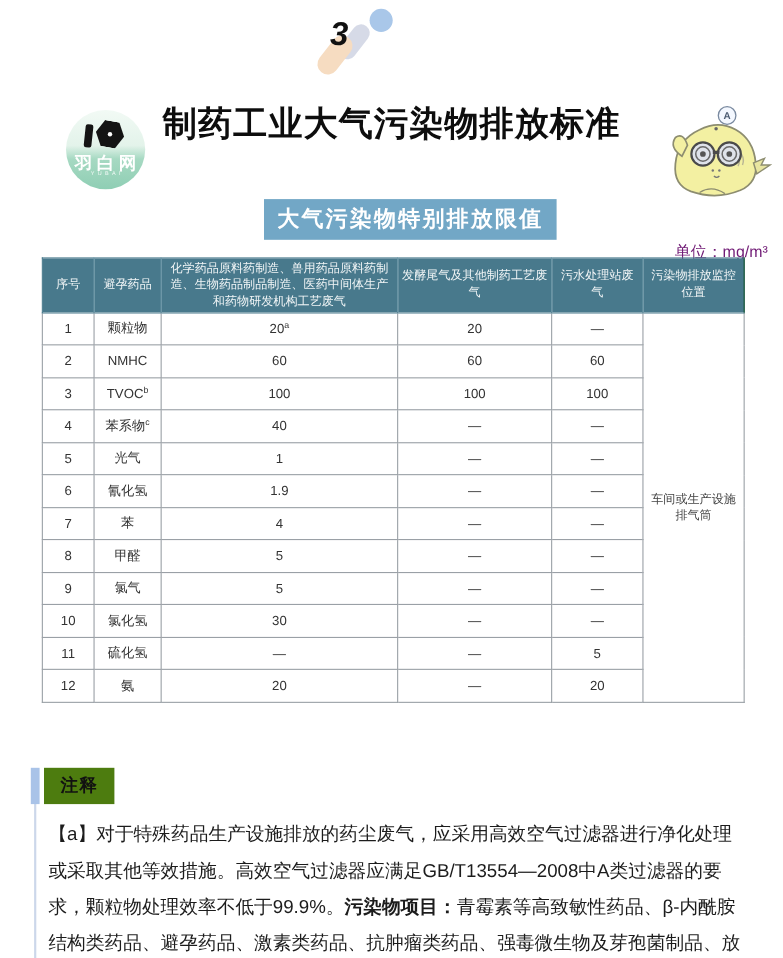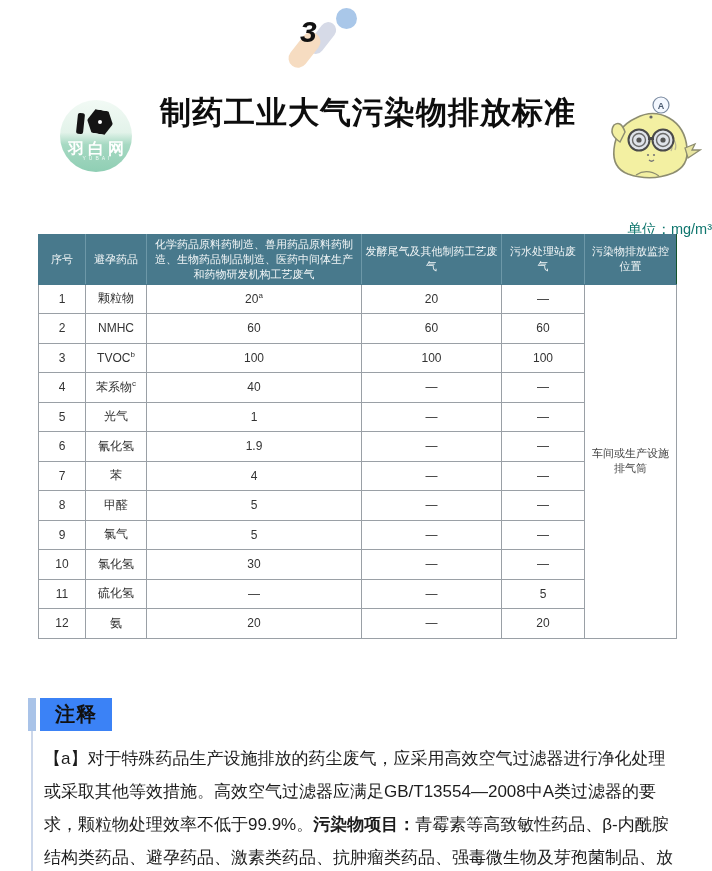--- a/index.html
+++ b/index.html
@@ -7,56 +7,56 @@
   .page { position:relative; width:712px; height:871px; background:#ffffff; overflow:hidden; }
 
   
   .pagenum-wrap { position:absolute; left:283px; top:3px; width:92px; height:62px; }
   .decor-dot-blue { position:absolute; left:53px; top:5px; width:21px; height:21px; border-radius:50%; background:#a9c7e9; }
   .decor-pill-gray { position:absolute; left:31px; top:17px; width:16px; height:36px; border-radius:9px; background:rgba(200,206,223,.75); transform:rotate(38deg); }
   .decor-pill-peach { position:absolute; left:12px; top:27px; width:19px; height:40px; border-radius:10px; background:#f6dcc1; transform:rotate(38deg); }
   .pagenum { position:absolute; left:17px; top:12px; font-size:30px; font-weight:bold; color:#111; font-style:italic; }
 
   
-  .title-block { position:absolute; left:118px; top:92px; width:500px; text-align:center; }
+  .title-block { position:absolute; left:106px; top:92px; width:500px; text-align:center; }
   .title-line { font-size:31px; line-height:42px; font-weight:bold; color:#0d0d0d; letter-spacing:1px; }
 
   
   .logo { position:absolute; left:60px; top:100px; width:72px; height:72px; border-radius:50%;
           background:linear-gradient(180deg,#f2faf5 0%, #e3f3ea 45%, #a6d9c2 62%, #8fceb4 100%); overflow:hidden; }
   .logo-bar { position:absolute; left:17px; top:13px; width:7px; height:21px; background:#141414; border-radius:2px; transform:rotate(6deg); }
   .logo-hex { position:absolute; left:27px; top:10px; width:26px; height:24px; background:#141414; transform:rotate(10deg);
               clip-path:polygon(25% 0, 75% 0, 100% 50%, 75% 100%, 25% 100%, 0 50%); }
   .logo-hex-dot { position:absolute; left:38px; top:20px; width:4px; height:4px; border-radius:50%; background:#fff; }
   .logo-text { position:absolute; left:0; top:39px; width:100%; text-align:center; color:#ffffff; font-size:16px; font-weight:bold; letter-spacing:4px; text-indent:4px; }
   .logo-sub { position:absolute; left:0; top:55px; width:100%; text-align:center; color:rgba(255,255,255,.85); font-size:5px; letter-spacing:3px; text-indent:3px; }
 
   
   .mascot { position:absolute; left:606px; top:96px; width:96px; height:90px; }
 
   
   .banner { position:absolute; left:240px; top:181px; width:266px; height:37px; background:#72a7c6;
             color:#ffffff; font-size:20px; font-weight:bold; letter-spacing:2px; text-align:center; line-height:37px; }
-  .unit { position:absolute; right:0; top:220px; font-size:14.5px; color:#0f766e; }
+  .unit { position:absolute; right:14px; top:220px; font-size:14.5px; color:#701a75; }
 
   
   .std-table { position:absolute; left:38px; top:234px; width:638px; border-collapse:collapse; table-layout:fixed; }
   .std-table th { background:#48798c; color:#f2f6f7; font-size:11px; font-weight:normal; line-height:1.35;
                   border:1px solid #48798c; border-right:1px solid #6d98a8; height:46px; padding:2px 3px; text-align:center; vertical-align:middle; }
   .std-table th:last-child { border-right:1px solid #14532d; }
   .std-table td { border:1px solid #9aa0a6; font-size:12px; color:#333; text-align:center; vertical-align:middle;
                   height:29.5px; padding:0 2px; background:#fff; }
   .std-table sup { font-size:8px; }
   .std-table td.monitor { font-size:11px; color:#444; }
 
   
   .note-vline { position:absolute; left:31px; top:700px; width:1.5px; height:171px; background:#ccd7ea; }
   .note-bar { position:absolute; left:28px; top:698px; width:8px; height:33px; background:#a9c3e8; }
   .note-label { position:absolute; left:40px; top:698px; height:33px; line-height:33px; padding:0 15px;
-                background:#3b82f6; color:#111; font-size:20px; font-weight:bold; letter-spacing:1px; }
+                background:#4d7c0f; color:#111; font-size:16px; font-weight:bold; letter-spacing:1px; }
   .note-body { position:absolute; left:44px; top:742px; width:634px; font-size:17px; line-height:33px; color:#1c1c1c; }
   .note-body b { font-weight:bold; }
 </style>
 </head>
 <body>
 
 <div class="page">
 
   <div class="pagenum-wrap">
     <div class="decor-pill-gray"></div>
@@ -102,20 +102,21 @@
       <circle cx="57" cy="44" r="6.5" fill="none" stroke="#6a6a6a" stroke-width="1.4"></circle>
       <circle cx="57" cy="44" r="2.6" fill="#555"></circle>
       <rect x="42" y="41" width="6" height="3" fill="#4a4a4a"></rect>
 
       <circle cx="42" cy="59" r="1.1" fill="#777"></circle>
       <circle cx="48" cy="59" r="1.1" fill="#777"></circle>
       <path d="M43,64 q2.5,2.5 5,0" fill="none" stroke="#777" stroke-width="1.2"></path>
     </svg>
   </div>
 
+  <div class="banner">大气污染物特别排放限值</div>
   <div class="unit">单位：mg/m³</div>
 
   <table class="std-table">
     <colgroup>
       <col style="width:47px">
         <col style="width:61px">
         <col style="width:215px">
       <col style="width:140px">
         <col style="width:83px">
         <col style="width:92px">

